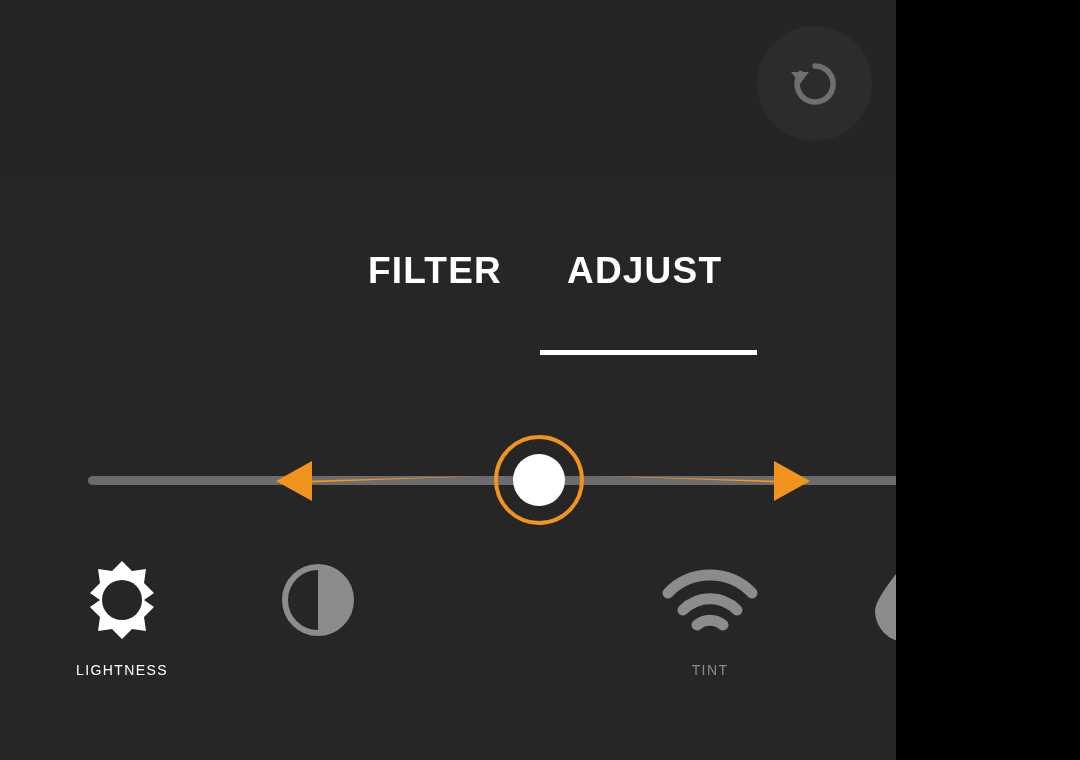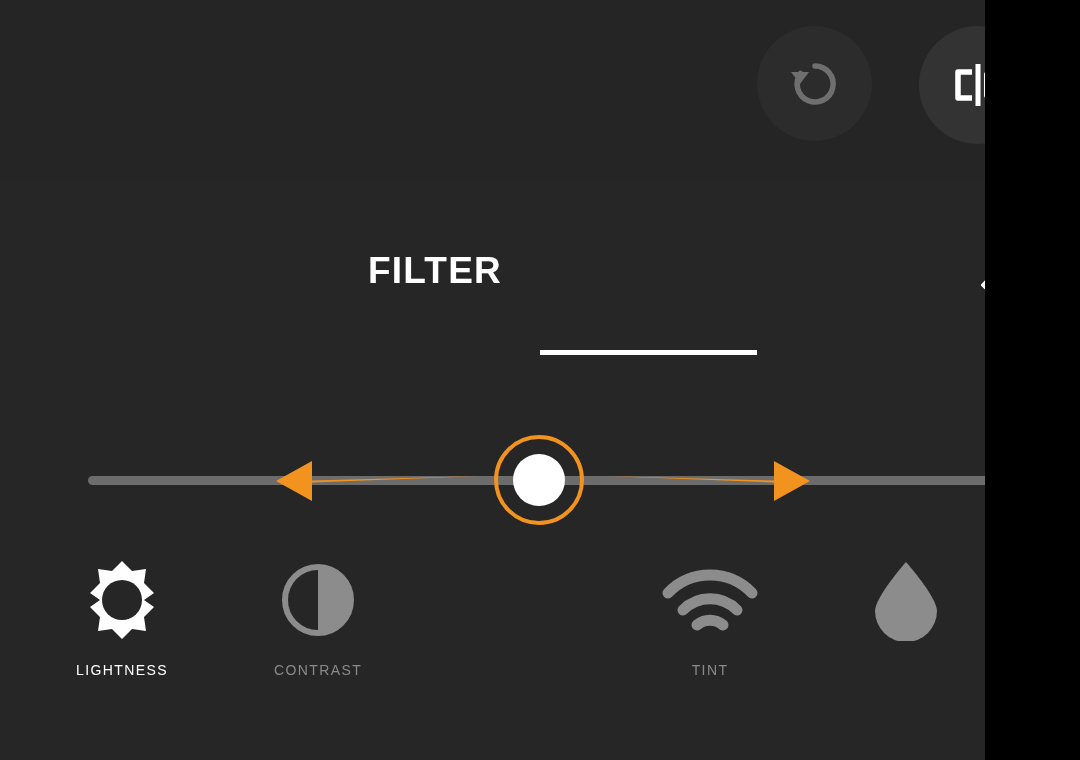--- a/index.html
+++ b/index.html
@@ -5,21 +5,21 @@
   html, body {
     margin: 0;
     padding: 0;
     background: #000;
   }
   body {
     font-family: "Liberation Sans", sans-serif;
   }
   #app {
     position: relative;
-    width: 985px;
+    width: 896px;
     height: 760px;
     background: #7dd3fc;
     overflow: hidden;
     user-select: none;
   }
 
   
   .topbar {
     position: absolute;
     left: 0;
@@ -192,20 +192,21 @@
         <rect x="36" y="17" width="16" height="26" rx="2.5" fill="#ffffff"></rect>
         <rect x="27.5" y="9" width="5" height="42" fill="#ffffff"></rect>
       </svg>
     </div>
   </div>
 
   <div class="panel">
 
     <div class="tabs">
       <div class="tab" id="tab-filter">FILTER</div>
+      <div class="tab" id="tab-adjust">ADJUST</div>
       <div class="tab-underline"></div>
 
       <div id="confirm-btn">
         <svg width="58" height="46" viewBox="0 0 58 46">
           <polyline points="5,24 22,40 53,6" fill="none" stroke="#ffffff" stroke-width="8" stroke-linecap="square" stroke-linejoin="miter"></polyline>
         </svg>
       </div>
     </div>
 
     <div class="slider-row">
@@ -240,21 +241,20 @@
         <div class="tool-label">LIGHTNESS</div>
       </div>
 
       <div class="tool" style="left:220px">
         <div class="tool-icon">
           <svg width="78" height="78" viewBox="0 0 78 78">
             <circle cx="39" cy="39" r="33" fill="none" stroke="#8c8c8c" stroke-width="6"></circle>
             <path d="M39 6 A33 33 0 0 1 39 72 Z" fill="#8c8c8c"></path>
           </svg>
         </div>
-        <div class="tool-label">CONTRAST</div>
       </div>
 
 
       <div class="tool" style="left:612px">
         <div class="tool-icon">
           <svg width="96" height="70" viewBox="0 0 96 70">
             <path d="M6 28 A58 58 0 0 1 90 28" fill="none" stroke="#8c8c8c" stroke-width="11" stroke-linecap="round"></path>
             <path d="M21 45 A38 38 0 0 1 75 45" fill="none" stroke="#8c8c8c" stroke-width="11" stroke-linecap="round"></path>
             <path d="M35 60 A20 20 0 0 1 61 60" fill="none" stroke="#8c8c8c" stroke-width="11" stroke-linecap="round"></path>
           </svg>

